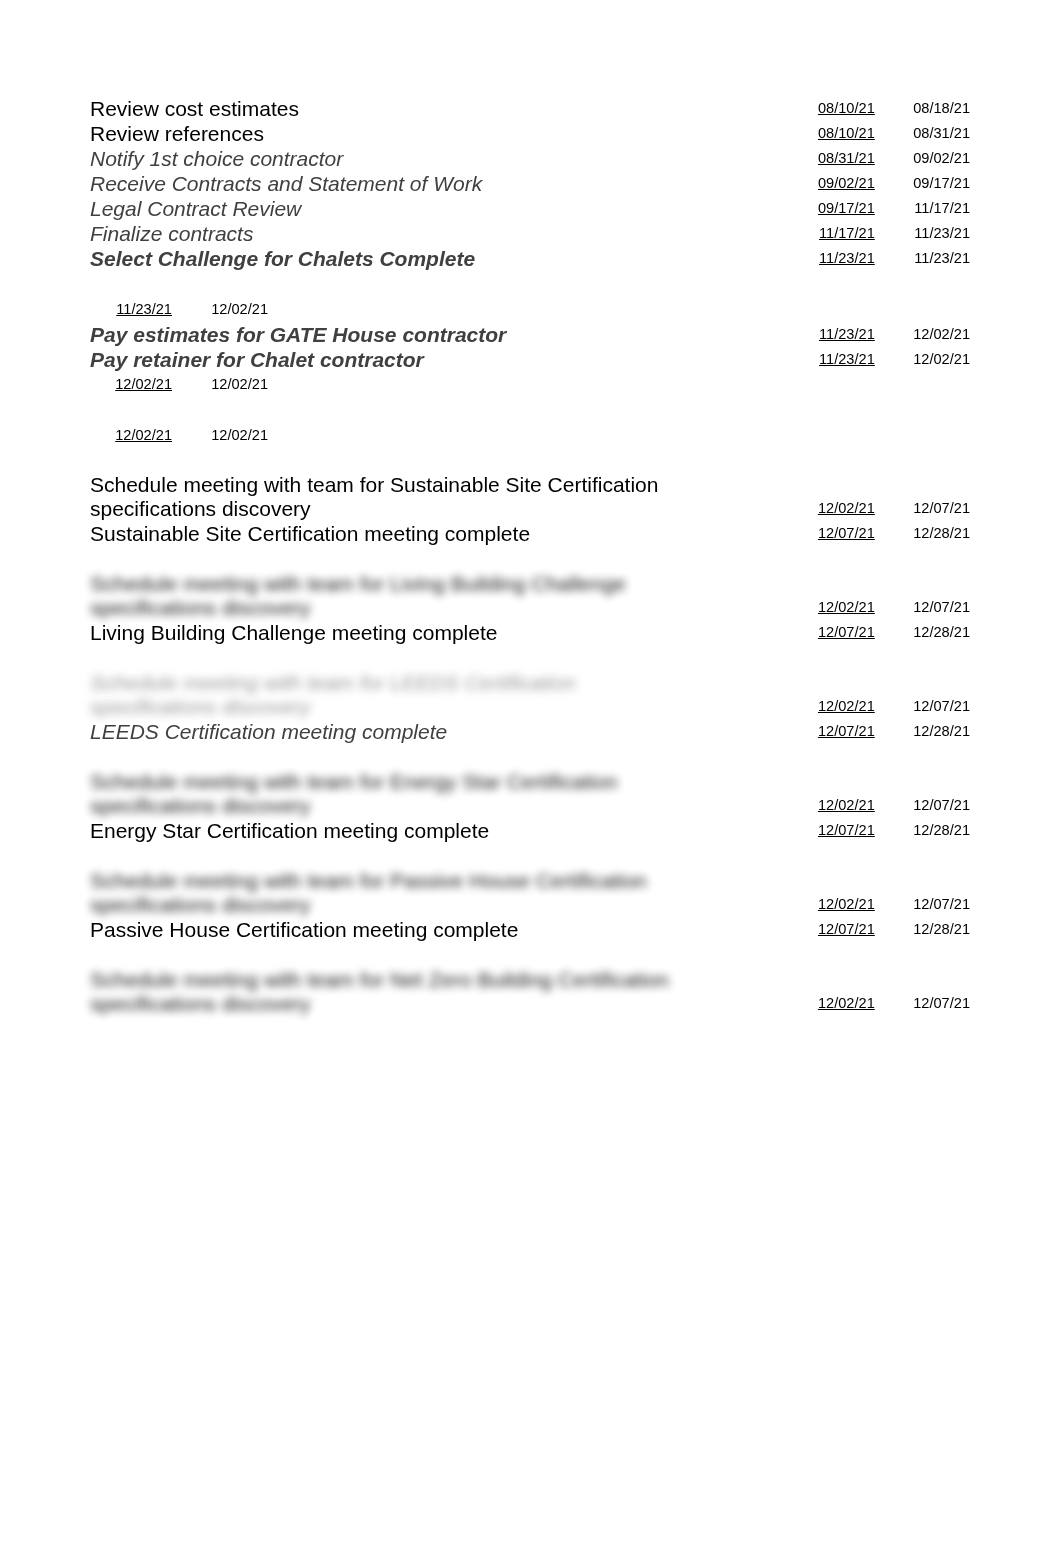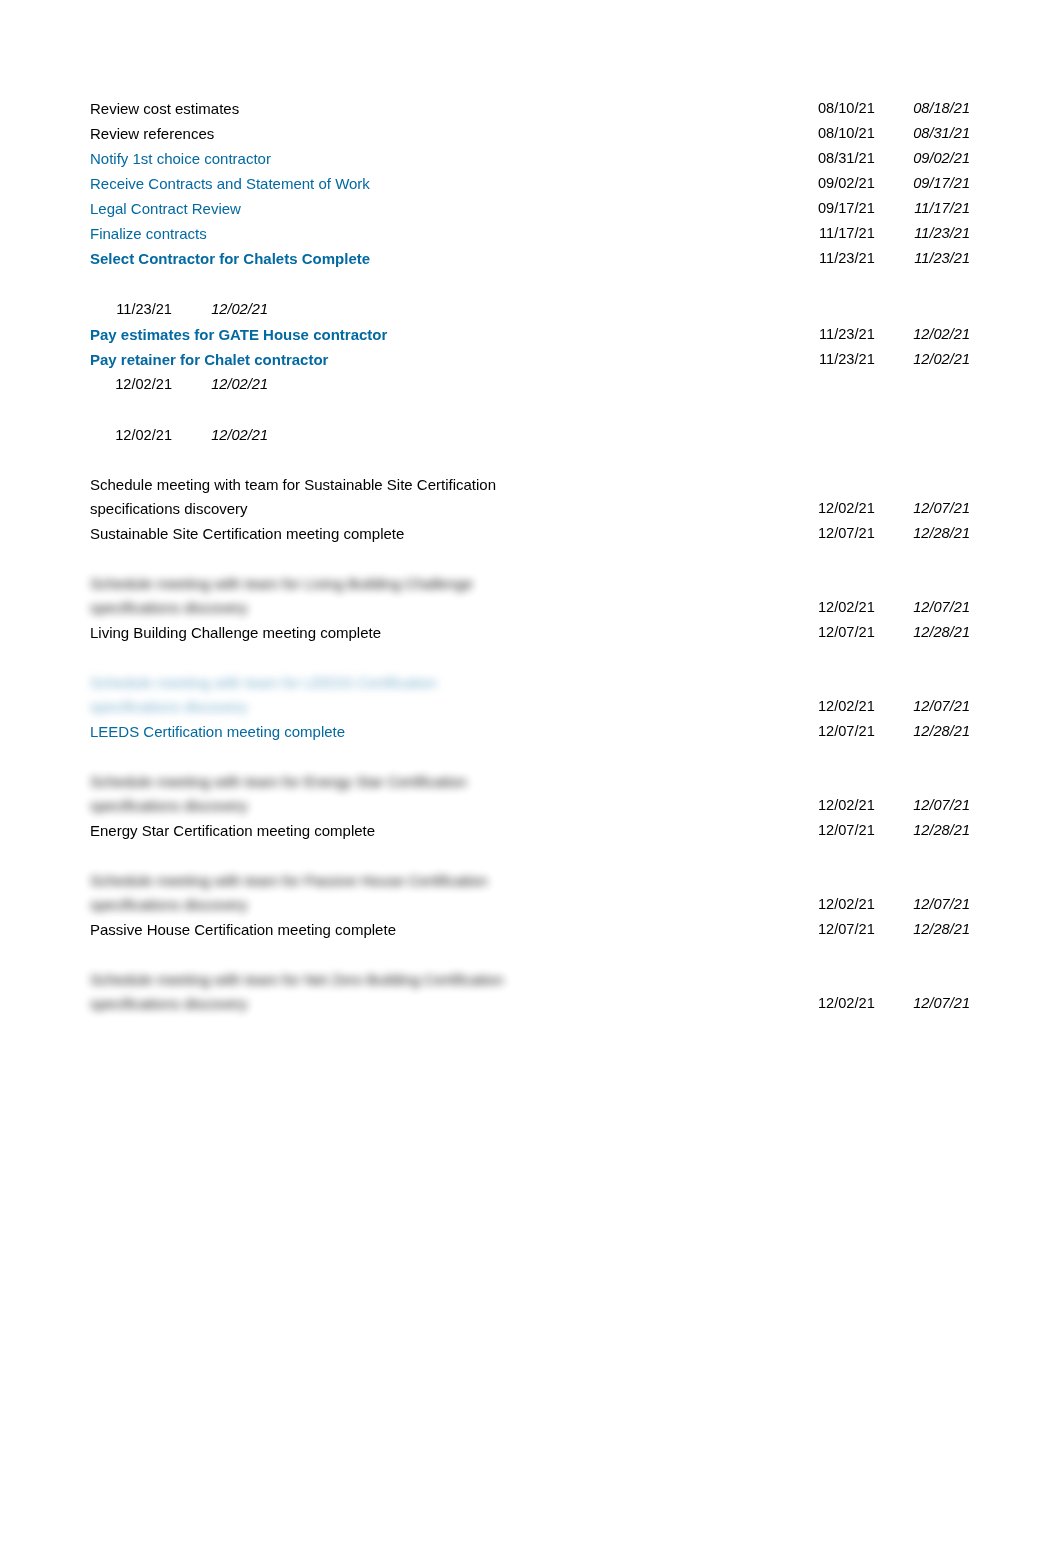--- a/index.html
+++ b/index.html
@@ -35,40 +35,40 @@
 
   .row {
     position: relative;
     display: flex;
     align-items: flex-start;
     min-height: 25px;
   }
 
   .task {
     width: 710px;
-    font-size: 15px;
+    font-size: 21px;
     line-height: 25px;
     color: #000000;
     white-space: pre-line;
     padding-right: 6px;
     box-sizing: border-box;
   }
 
   .start, .finish {
     font-size: 14.6px;
     line-height: 25px;
     text-align: right;
     color: #000000;
     white-space: nowrap;
   }
-  .start  { width: 82px; }
-  .finish { width: 82px; margin-left: 14px; font-style: italic; }
-
-  
-  .c-red    { color: #0369a1; }
+  .start  { width: 82px; text-decoration: underline; }
+  .finish { width: 82px; margin-left: 14px; }
+
+  
+  .c-red    { color: #404040; font-style: italic; }
   .c-black  { color: #000000; }
   .w-bold   { font-weight: bold; }
   .w-normal { font-weight: normal; }
 
   
   .row.twoline .task      { line-height: 24px; }
   .row.twoline .start,
   .row.twoline .finish    { align-self: flex-end; }
 
   
@@ -113,21 +113,21 @@
         <div class="task c-red w-normal">Legal Contract Review</div>
         <div class="start c-black">09/17/21</div>
         <div class="finish c-black">11/17/21</div>
       </div>
       <div class="row">
         <div class="task c-red w-normal">Finalize contracts</div>
         <div class="start c-black">11/17/21</div>
         <div class="finish c-black">11/23/21</div>
       </div>
       <div class="row">
-        <div class="task c-red w-bold">Select Contractor for Chalets Complete</div>
+        <div class="task c-red w-bold">Select Challenge for Chalets Complete</div>
         <div class="start c-black">11/23/21</div>
         <div class="finish c-black">11/23/21</div>
       </div>
       <div class="spacer"></div>
       <div class="row">
         <div class="start c-black">11/23/21</div>
         <div class="finish c-black">12/02/21</div>
       </div>
       <div class="row">
         <div class="task c-red w-bold">Pay estimates for GATE House contractor</div>

